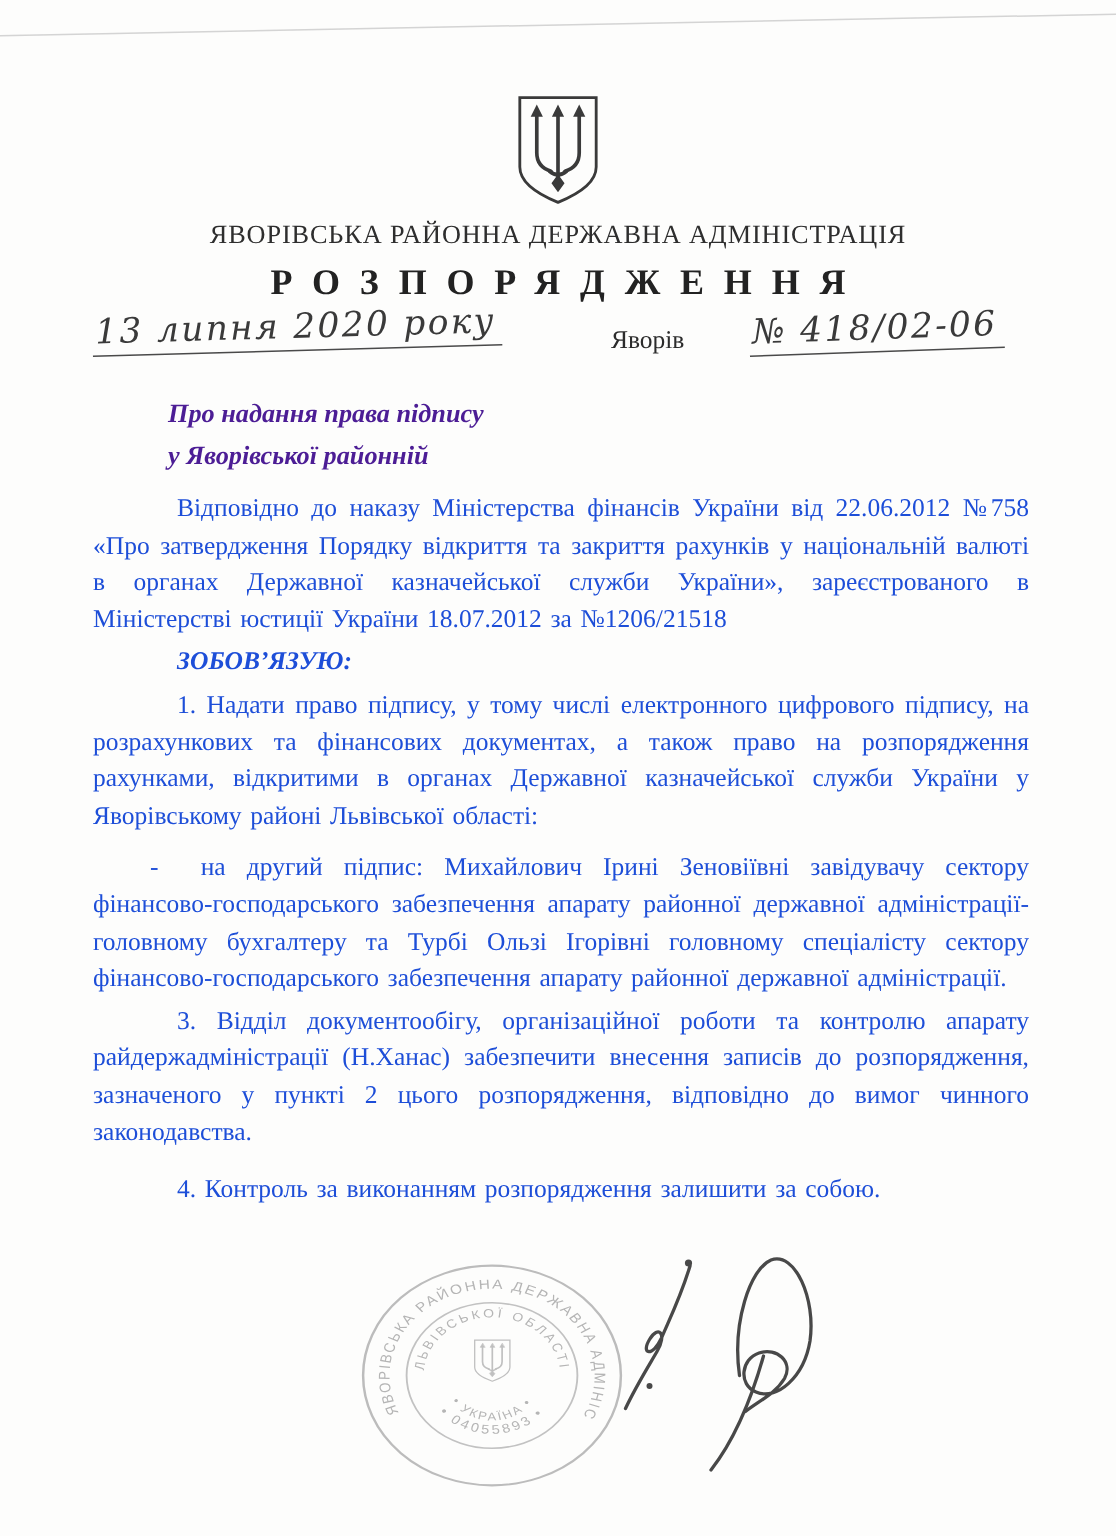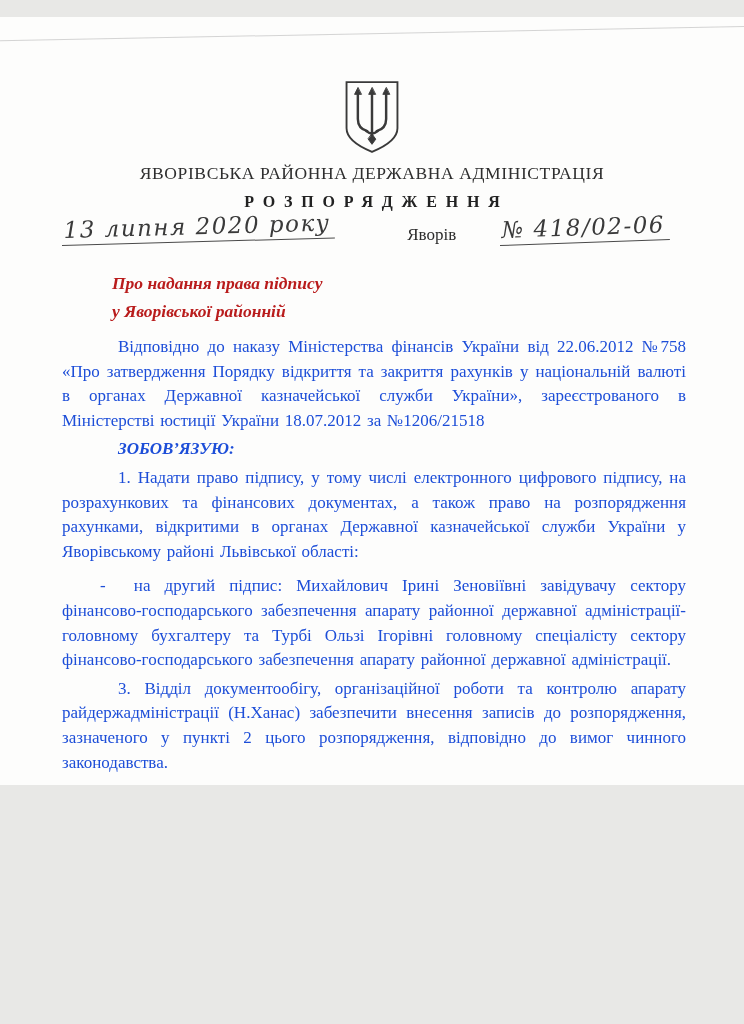--- a/index.html
+++ b/index.html
@@ -1,55 +1,55 @@
 <!DOCTYPE html>
 <html><head>
 <meta charset="utf-8">
 <style>
   html,body{margin:0;padding:0;background:#e8e8e6;}
   .page{
     position:relative;
-    width:744px;height:768px;
-    margin:17px auto;
+    width:744px;height:1024px;
+    margin:0 auto;
     background:#fdfdfc;
     font-family:"Liberation Serif", serif;
     color:#262626;
     overflow:hidden;
   }
   .scan-line{
     position:absolute;top:16px;left:-6px;width:770px;height:1px;
     background:#c9c9c9;transform:rotate(-1.1deg);opacity:.8;
   }
   .emblem{display:flex;justify-content:center;padding-top:62px;}
   .org-name{
     margin-top:8px;text-align:center;
     font-size:17.5px;letter-spacing:.6px;color:#2e2e2e;
   }
   .doc-type{
     margin-top:9px;text-align:center;
-    font-size:16px;font-weight:bold;letter-spacing:.55em;text-indent:.55em;
+    font-size:24px;font-weight:bold;letter-spacing:.55em;text-indent:.55em;
     color:#222;
   }
   .meta-row{
     display:flex;justify-content:space-between;align-items:flex-start;
     padding:6px 74px 0 62px;
   }
   .handwriting{
     font-family:"DejaVu Serif", serif;font-style:italic;
     color:#3a3a3a;font-size:23px;letter-spacing:1.5px;
     border-bottom:1.4px solid #4a4a4a;padding:0 4px 2px 2px;
     white-space:nowrap;
   }
   .hw-date{transform:rotate(-1.6deg);transform-origin:left bottom;}
   .hw-number{transform:rotate(-2deg);transform-origin:left bottom;}
   .place{font-size:17px;margin-top:8px;position:relative;left:14px;color:#2c2c2c;text-align:right;}
   .subject{
     margin:24px 0 0 112px;width:330px;
     font-weight:bold;font-style:italic;font-size:17.5px;line-height:27.5px;
-    color:#b91c1c;
+    color:#4c1d95;
   }
   .body-text{
     margin:10px 58px 0 62px;
     font-size:17px;line-height:24.6px;text-align:justify;
     color:#1d4ed8;word-spacing:1.5px;
   }
   .body-text p{margin:0;}
   .indent{text-indent:56px;}
   .bullet{text-indent:38px;}
   .mt-sm{margin-top:4px !important;}

